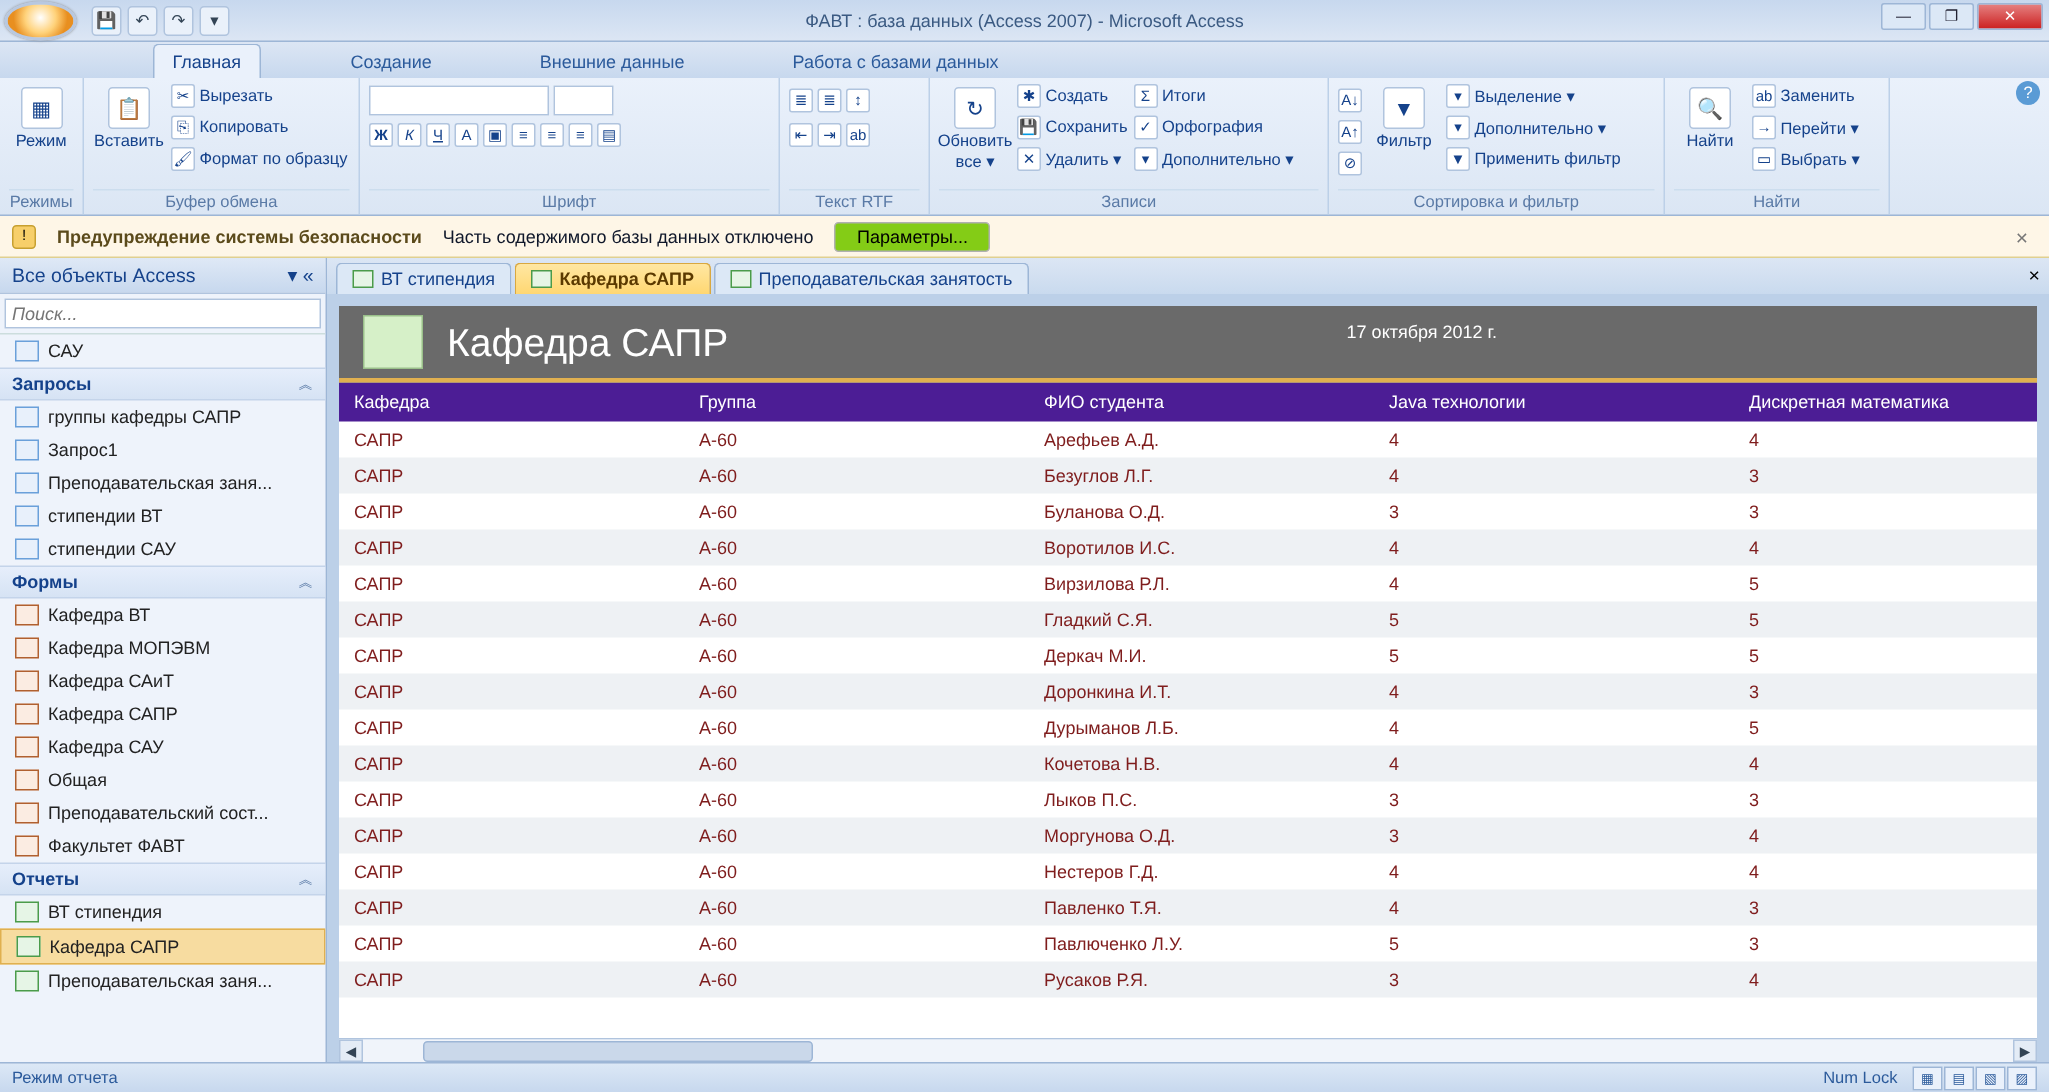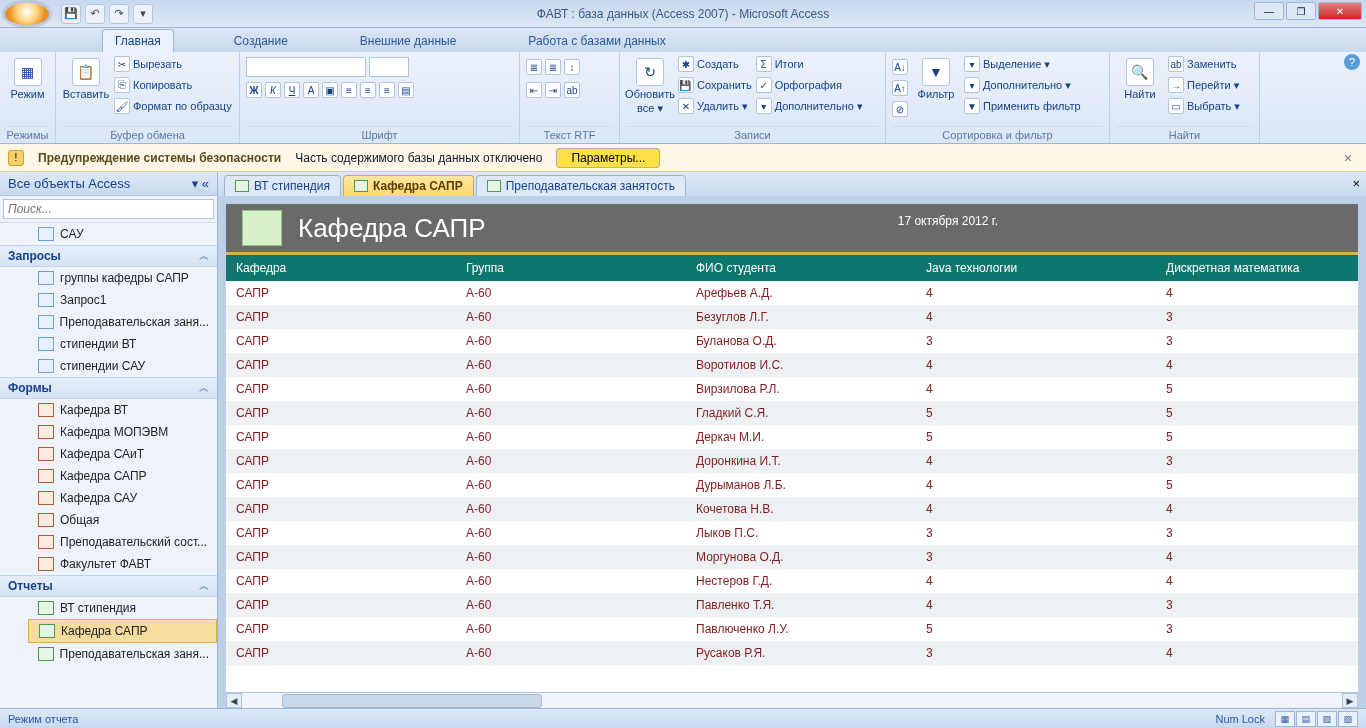--- a/index.html
+++ b/index.html
@@ -24,49 +24,49 @@
 .big-btn span { font-size:11px; line-height:12px; text-align:center; }
 .mini-row { display:flex; align-items:center; gap:3px; height:20px; white-space:nowrap; }
 .mini-ic { width:16px; height:16px; background:#fff; border:1px solid #b0c4de; border-radius:2px; font-size:10px; display:flex; align-items:center; justify-content:center; }
 .mini-col { display:flex; flex-direction:column; gap:1px; }
 .font-box { width:120px; height:20px; border:1px solid #b0c4de; background:#fff; }
 .size-box { width:40px; height:20px; border:1px solid #b0c4de; background:#fff; }
 .warn-bar { height:28px; background:#fef6e7; border-bottom:1px solid #e0d090; display:flex; align-items:center; font-size:12px; gap:14px; padding:0 8px; }
 .warn-ic { width:16px; height:16px; background:#f7cf6a; border:1px solid #c7a030; border-radius:3px; display:flex; align-items:center; justify-content:center; font-size:10px; }
 .warn-bar b { color:#5b4a1b; }
 .warn-bar .msg { color:#0f172a; }
-.warn-btn { border:1px solid #b0b0b0; background:#fde047; padding:2px 14px; font-size:12px; border-radius:3px; }
+.warn-btn { border:1px solid #b0b0b0; background:#84cc16; padding:2px 14px; font-size:12px; border-radius:3px; }
 .warn-close { margin-left:auto; color:#777; font-size:14px; padding:0 6px; }
 .workspace { display:flex; height:calc(728px - 28px - 24px - 92px - 28px - 20px); }
 .nav { width:218px; background:#eef3fb; border-right:1px solid #9db6d6; display:flex; flex-direction:column; font-size:12px; overflow:hidden; }
 .nav-head { background:linear-gradient(#dfe9f6,#c7d8ee); padding:4px 8px; border-bottom:1px solid #b0c4de; display:flex; justify-content:space-between; align-items:center; font-size:13px; color:#15428b; }
 .nav-search { padding:3px; border-bottom:1px solid #cdd; }
 .nav-search input { width:100%; height:20px; border:1px solid #b0c4de; padding:0 4px; font-size:12px; font-style:italic; color:#888; }
 .nav-group { background:linear-gradient(#e6eefb,#d6e3f4); padding:3px 8px; border-top:1px solid #c4d4ea; border-bottom:1px solid #c4d4ea; color:#15428b; font-weight:bold; display:flex; justify-content:space-between; }
 .nav-group .chev { font-weight:normal; color:#5a7aa6; font-size:10px; }
-.nav-item { padding:4px 8px 4px 10px; display:flex; align-items:center; gap:6px; color:#222; white-space:nowrap; overflow:hidden; text-overflow:ellipsis;margin-left:28px; }
+.nav-item { padding:4px 8px 4px 10px; display:flex; align-items:center; gap:6px; color:#222; white-space:nowrap; overflow:hidden; text-overflow:ellipsis; }
 .nav-item.sel { background:#f7dca0; border:1px solid #e0b050; }
 .nav-item .ico { width:16px; height:14px; background:#fff; border:1px solid #9cb; font-size:9px; display:flex; align-items:center; justify-content:center; }
 .nav-item .ico.tbl { border-color:#6aa0da; background:#e8f0fb; }
 .nav-item .ico.qry { border-color:#6aa0da; background:#e8f0fb; }
 .nav-item .ico.frm { border-color:#b06030; background:#fbece2; }
 .nav-item .ico.rpt { border-color:#4b9b4b; background:#e6f5e6; }
 .content { flex:1; background:#bcd0e8; display:flex; flex-direction:column; }
 .doc-tabs { height:24px; background:linear-gradient(#dce6f4,#c9daee); display:flex; align-items:flex-end; padding-left:6px; gap:2px; position:relative; }
 .doc-tab { display:flex; align-items:center; gap:5px; padding:3px 10px; font-size:12px; border:1px solid #9db6d6; border-bottom:none; border-radius:4px 4px 0 0; background:#dce8f6; color:#15428b; }
 .doc-tab.active { background:linear-gradient(#ffe7a2,#ffd772); border-color:#d9a840; color:#5b3a00; font-weight:bold; }
 .doc-tab .tab-ic { width:14px; height:12px; background:#e6f5e6; border:1px solid #4b9b4b; }
 .doc-tabs .tab-close { position:absolute; right:6px; top:4px; font-size:13px; color:#000; }
 .report-viewport { flex:1; background:#bcd0e8; padding:8px 8px 0 8px; overflow:hidden; }
 .report { background:#fff; height:100%; overflow:hidden; position:relative; }
 .rpt-title { background:#6a6a6a; color:#fff; display:flex; align-items:center; gap:16px; padding:6px 16px; position:relative; border-bottom:3px solid #e0b050; }
 .rpt-title .book { width:40px; height:36px; background:#d6f0c8; border:1px solid #9ac08a; }
 .rpt-title h1 { font-size:26px; font-weight:normal; }
 .rpt-date { position:absolute; right:360px; top:10px; font-size:12px; color:#fff; }
-.rpt-header { background:#0f766e; color:#fff; display:flex; font-size:12px; padding:6px 0; }
+.rpt-header { background:#4c1d95; color:#fff; display:flex; font-size:12px; padding:6px 0; }
 .rpt-header div, .rpt-row div { padding:0 10px; }
 .c1{width:230px;} .c2{width:230px;} .c3{width:230px;} .c4{width:240px; text-align:left;} .c5{width:180px;}
 .rpt-row { display:flex; font-size:12px; color:#7f1d1d; height:24px; align-items:center; }
 .rpt-row.alt { background:#eef1f4; }
 .hscroll { height:16px; background:#e4ecf6; border-top:1px solid #b0c4de; display:flex; }
 .hscroll .track { flex:1; background:#f0f4fa; position:relative; }
 .hscroll .thumb { position:absolute; left:40px; width:260px; height:14px; top:1px; background:#cad8ea; border:1px solid #9db6d6; border-radius:3px; }
 .hscroll .arr { width:16px; background:#e4ecf6; border:1px solid #b0c4de; font-size:9px; display:flex;align-items:center;justify-content:center;color:#345;}
 .statusbar { height:20px; background:linear-gradient(#dce8f6,#c7d8ee); border-top:1px solid #9db6d6; display:flex; align-items:center; font-size:11px; color:#2b5a9b; padding:0 8px; }
 .statusbar .right { margin-left:auto; display:flex; align-items:center; gap:10px; }

